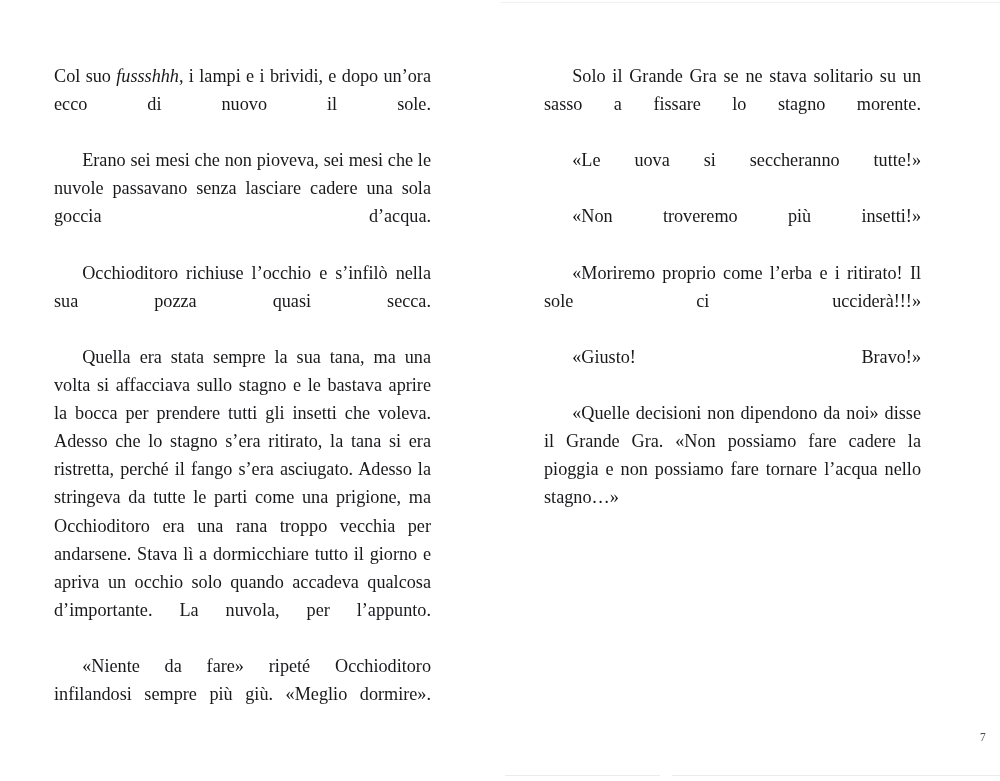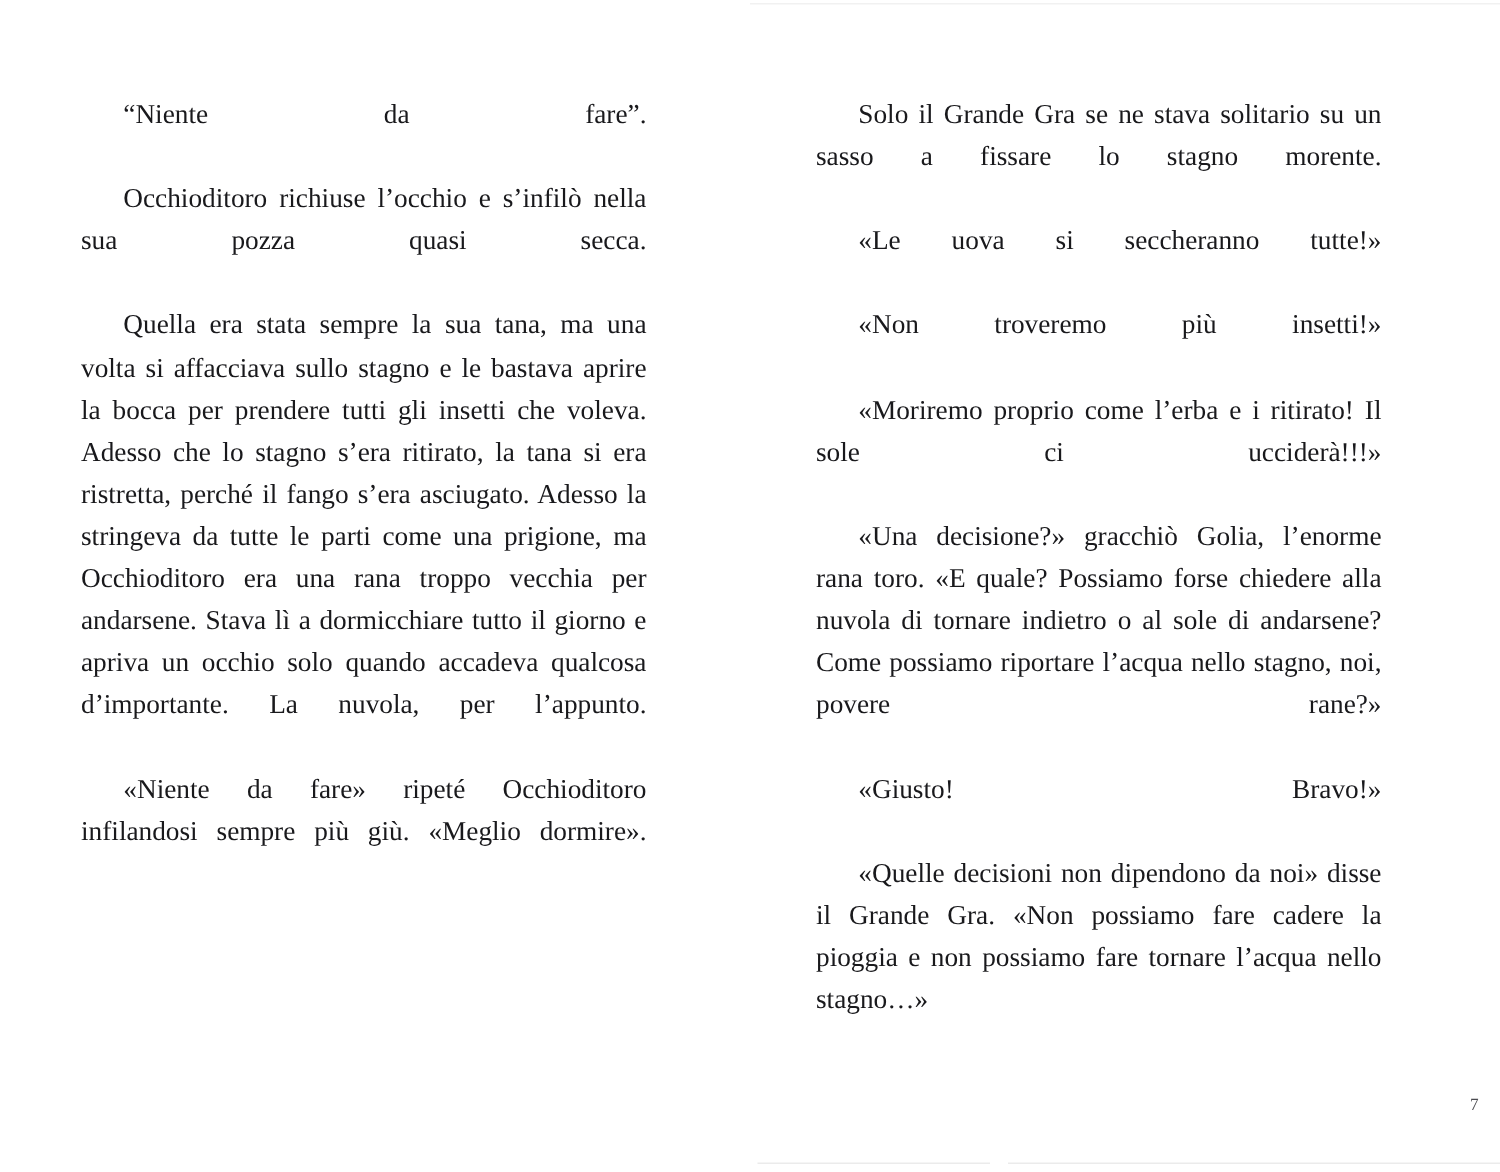--- a/index.html
+++ b/index.html
@@ -102,38 +102,38 @@
 
 <div class="spread">
 
   <div class="edge-top-right"></div>
   <div class="edge-bottom-right-a"></div>
   <div class="edge-bottom-right-b"></div>
 
   <div class="page page-left">
     <div class="textblock">
 
+      <p class="noindent"><span>Col suo </span><em>fussshhh</em><span>, i lampi e i brividi, e dopo un’ora ecco di nuovo il sole.</span></p>
 
-      <p>“Niente da fare”.</p>
+      <p>Erano sei mesi che non pioveva, sei mesi che le nuvole passavano senza lasciare cadere una sola goccia d’acqua.</p>
       <p>Occhioditoro richiuse l’occhio e s’infilò nella sua pozza quasi secca.</p>
       <p>Quella era stata sempre la sua tana, ma una volta si affacciava sullo stagno e le bastava aprire la bocca per prendere tutti gli insetti che voleva. Adesso che lo stagno s’era ritirato, la tana si era ristretta, perché il fango s’era asciugato. Adesso la stringeva da tutte le parti come una prigione, ma Occhioditoro era una rana troppo vecchia per andarsene. Stava lì a dormicchiare tutto il giorno e apriva un occhio solo quando accadeva qualcosa d’importante. La nuvola, per l’appunto.</p>
       <p>«Niente da fare» ripeté Occhioditoro infilandosi sempre più giù. «Meglio dormire».</p>
 
     </div>
     <div class="folio">6</div>
   </div>
 
   <div class="page page-right">
     <div class="textblock">
 
       <p>Solo il Grande Gra se ne stava solitario su un sasso a fissare lo stagno morente.</p>
       <p>«Le uova si seccheranno tutte!»</p>
       <p>«Non troveremo più insetti!»</p>
       <p>«Moriremo proprio come l’erba e i ritirato! Il sole ci ucciderà!!!»</p>
-      <p>«Una decisione?» gracchiò Golia, l’enorme rana toro. «E quale? Possiamo forse chiedere alla nuvola di tornare indietro o al sole di andarsene? Come possiamo riportare l’acqua nello stagno, noi, povere rane?»</p>
       <p>«Giusto! Bravo!»</p>
       <p>«Quelle decisioni non dipendono da noi» disse il Grande Gra. «Non possiamo fare cadere la pioggia e non possiamo fare tornare l’acqua nello stagno…»</p>
 
     </div>
     <div class="folio">7</div>
   </div>
 
 </div>
 
 </body></html>

